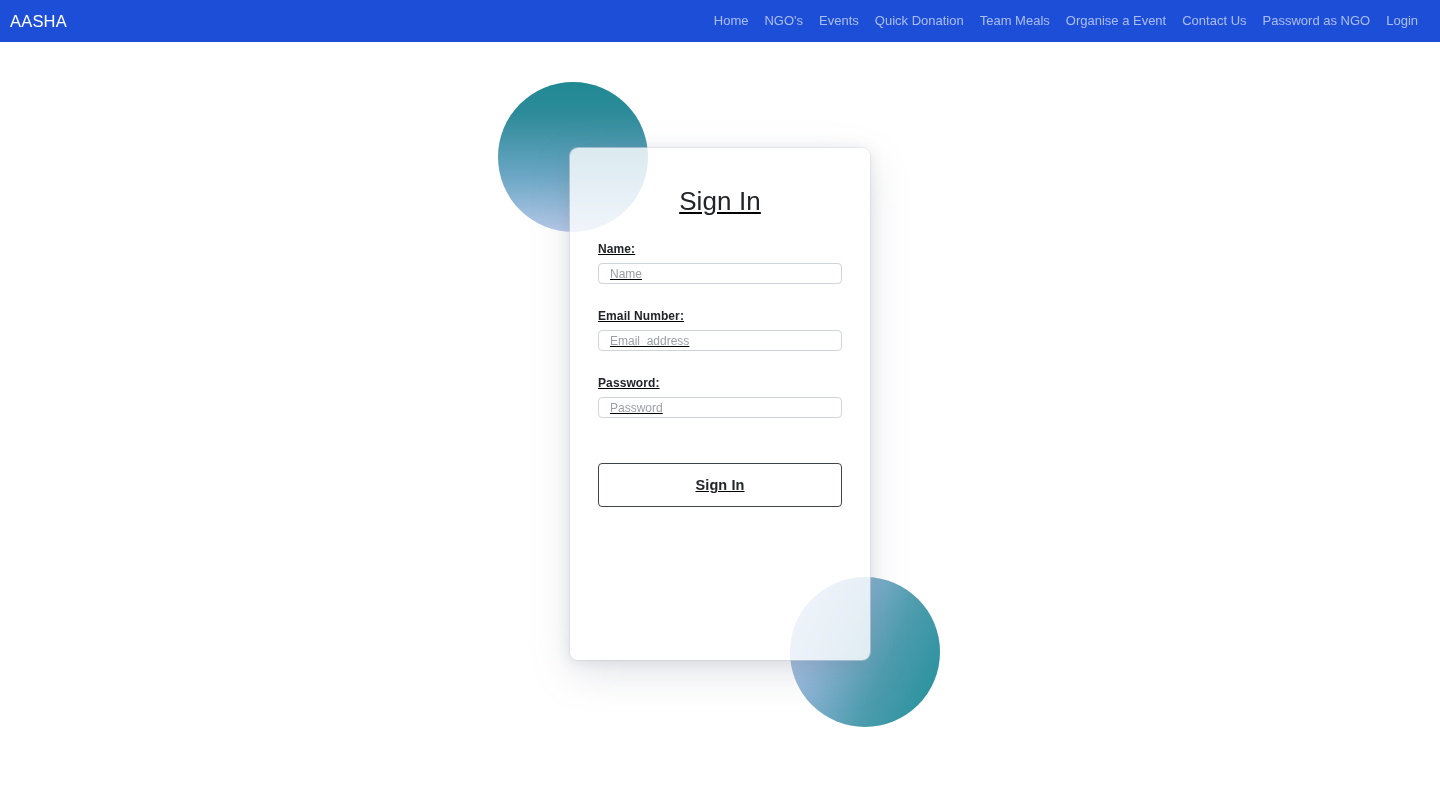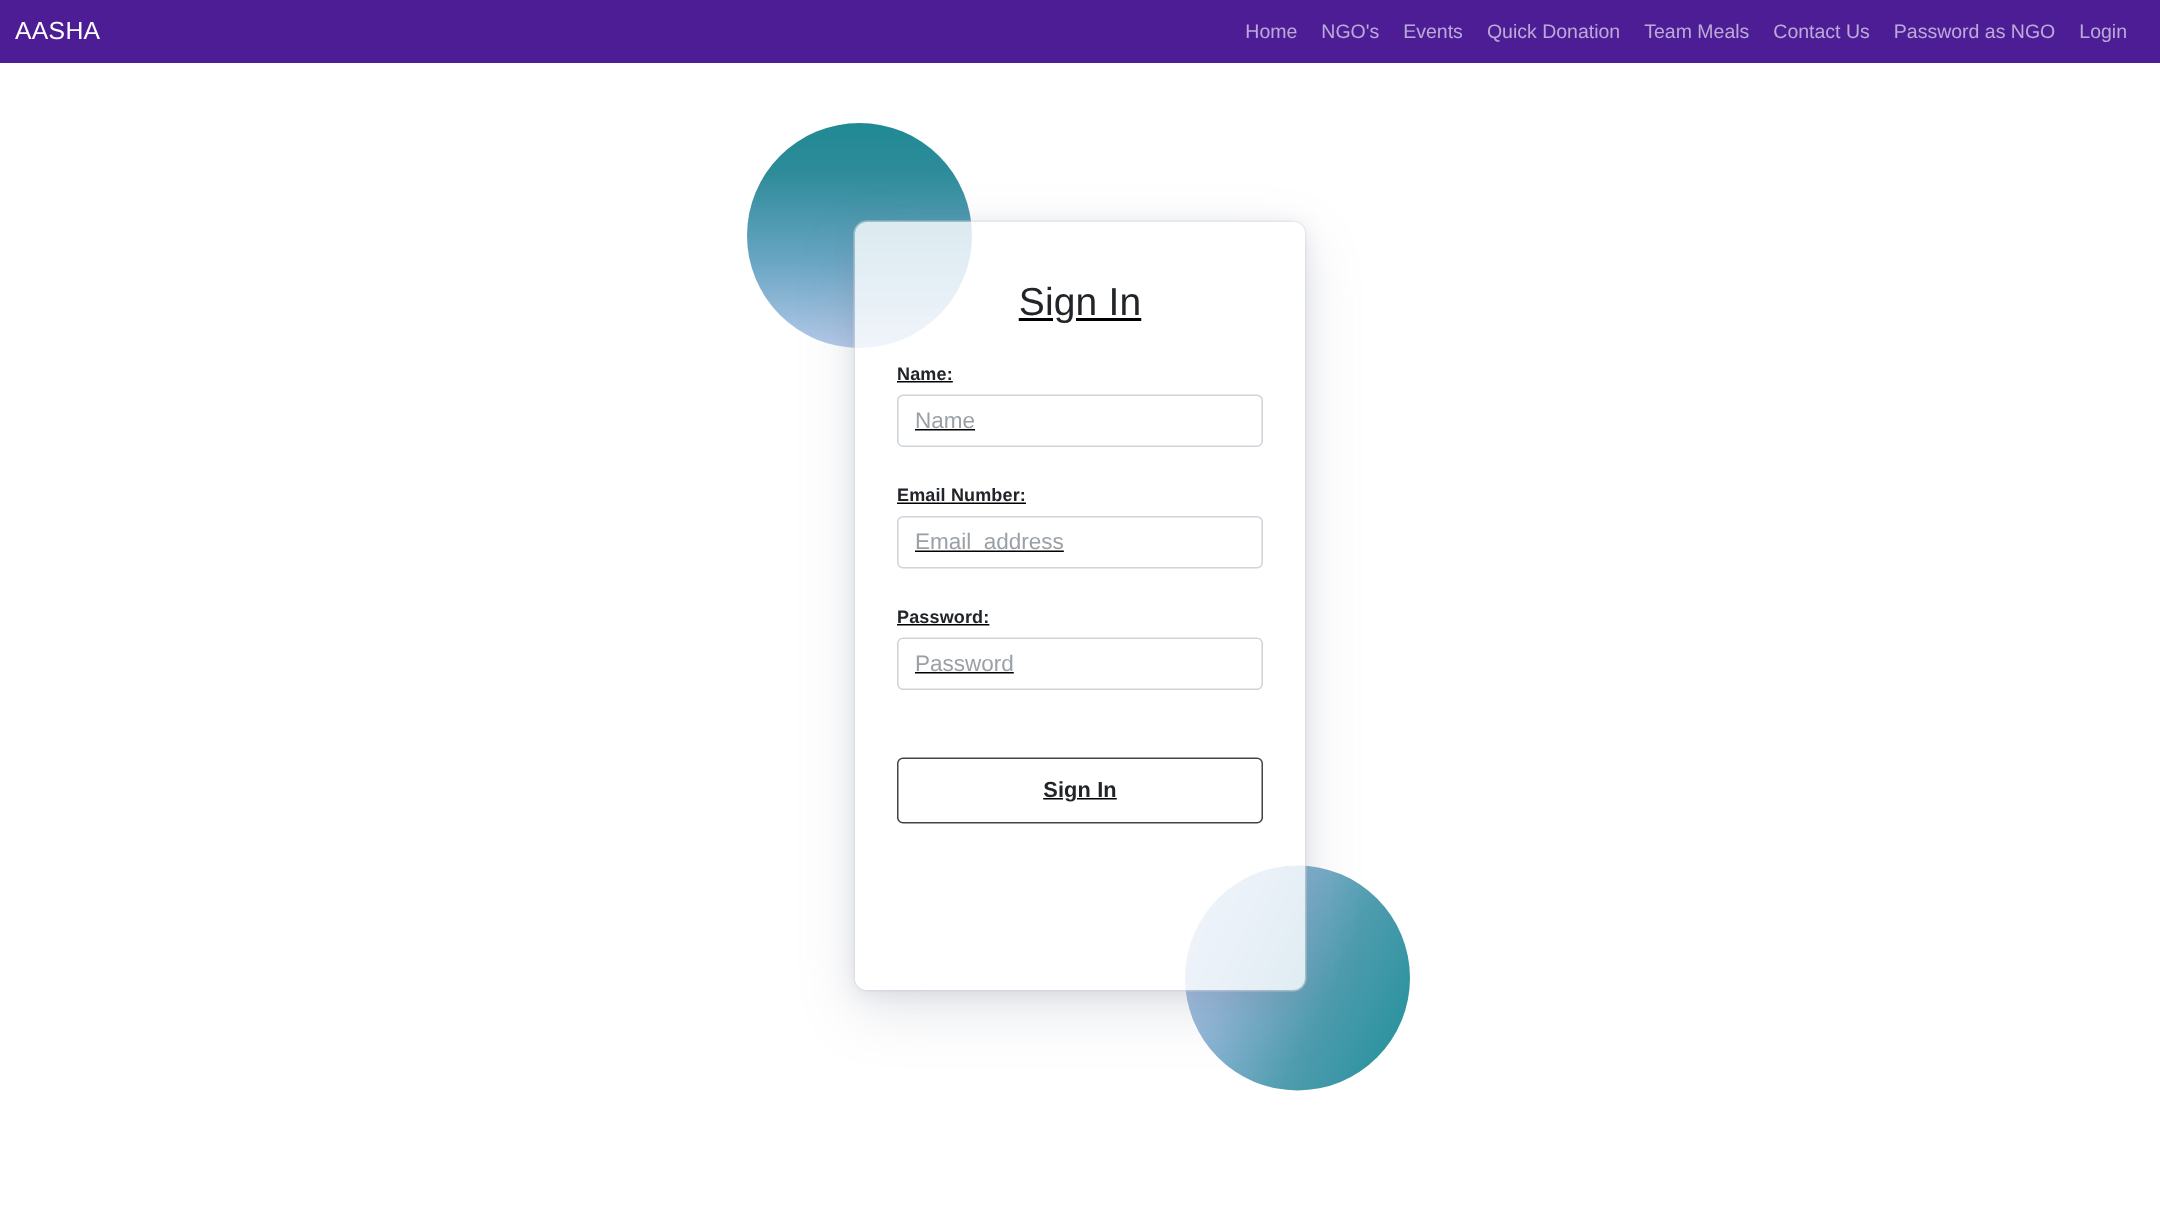--- a/index.html
+++ b/index.html
@@ -13,21 +13,21 @@
     overflow: hidden;
   }
 
   
   .navbar {
     position: absolute;
     top: 0;
     left: 0;
     width: 1440px;
     height: 42px;
-    background: #4c1d95;
+    background: #1d4ed8;
     display: flex;
     align-items: center;
     justify-content: space-between;
     padding: 0 14px 0 10px;
     z-index: 50;
   }
   .brand {
     color: #ffffff;
     font-size: 16.5px;
     letter-spacing: 0.2px;
@@ -117,26 +117,26 @@
     display: block;
     font-size: 12px;
     font-weight: 700;
     color: #212529;
     margin-bottom: 7px;
     letter-spacing: 0.1px;
   }
   .field-input {
     display: block;
     width: 244px;
-    height: 35px;
+    height: 21px;
     background: #ffffff;
     border: 1px solid #ced4da;
     border-radius: 4px;
     padding: 0 11px;
-    font-size: 15px;
+    font-size: 12px;
     font-family: "Liberation Sans", sans-serif;
     color: #0369a1;
     outline: none;
   }
   .field-input::placeholder {
     color: #9aa0a6;
     opacity: 1;
   }
 
   .submit-wrap { padding-top: 45px; }
@@ -159,20 +159,21 @@
 <body>
 
 <div class="navbar">
   <a class="brand" href="#">AASHA</a>
   <nav class="nav-links">
     <a class="nav-link" href="#">Home</a>
     <a class="nav-link" href="#">NGO's</a>
     <a class="nav-link" href="#">Events</a>
     <a class="nav-link" href="#">Quick Donation</a>
     <a class="nav-link" href="#">Team Meals</a>
+    <a class="nav-link" href="#">Organise a Event</a>
     <a class="nav-link" href="#">Contact Us</a>
     <a class="nav-link" href="#">Password as NGO</a>
     <a class="nav-link" href="#">Login</a>
   </nav>
 </div>
 
 <div class="stage">
 
   <div class="blob blob-top"></div>
   <div class="blob blob-bottom"></div>

